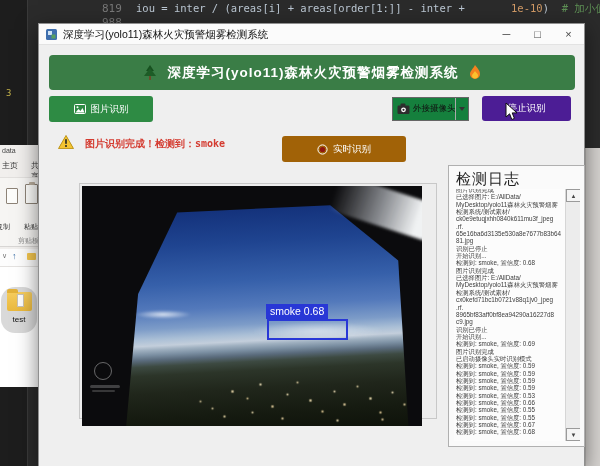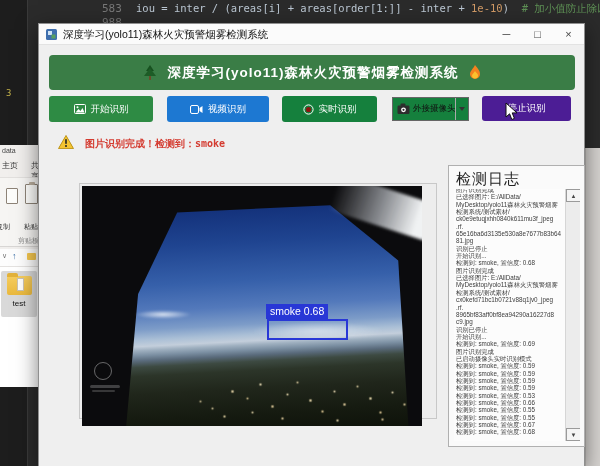--- a/index.html
+++ b/index.html
@@ -10,21 +10,21 @@
   
   .editor { position:absolute; inset:0; background:#2b2b2b; }
   .editor-left-pane { position:absolute; left:0; top:0; width:28px; height:466px;
                       background:#1d1d1d; border-right:1px solid #3a3a3a; }
   .gutter-num { position:absolute; left:6px; top:88px; color:#c4b24a;
                 font:9px "DejaVu Sans Mono", monospace; }
   .line-no { position:absolute; left:102px; color:#787878;
              font:11px "DejaVu Sans Mono", monospace; }
   .code-line { position:absolute; left:136px; top:2px; white-space:pre;
                font:10.5px "DejaVu Sans Mono", monospace; color:#bcc8d4; }
-  .code-num { color:#d19a66; }
+  .code-num { color:#d19a66;margin-left:40px; }
   .code-comment { color:#5e9155; }
   .right-light { position:absolute; left:585px; top:148px; width:15px; height:318px;
                  background:#d6d3d0; border-left:1px solid #bdbab7; }
 
   
   .explorer { position:absolute; left:0; top:145px; width:38px; height:242px;
               background:#f1efed; overflow:hidden; }
   .exp-title { position:absolute; left:2px; top:2px; width:60px; font-size:7px;
                color:#444; white-space:nowrap; }
   .exp-tabs { position:absolute; left:0; top:15px; width:38px; font-size:8px; color:#333; }
@@ -40,22 +40,22 @@
   .exp-act-label { position:absolute; top:44px; font-size:7px; color:#333; white-space:nowrap; }
   .exp-group-label { position:absolute; left:18px; top:58px; font-size:7px;
                      color:#8a8a8a; white-space:nowrap; }
   .exp-nav { position:absolute; left:0; top:104px; width:38px; height:18px;
              background:#fdfdfd; border-bottom:1px solid #e4e2e0; font-size:9px; }
   .exp-up { position:absolute; left:12px; top:2px; color:#3b6ea5; }
   .exp-chev { position:absolute; left:2px; top:3px; font-size:7px; color:#777; }
   .mini-folder { position:absolute; left:27px; top:4px; width:9px; height:7px;
                  background:#f3c64f; border-radius:1px; }
   .exp-content { position:absolute; left:0; top:122px; width:38px; height:199px; background:#ffffff; }
-  .folder-tile { position:absolute; left:1px; top:4px; width:36px; height:46px;
-                 background:#d9d9d9; border-radius:2px; }
+  .folder-tile { position:absolute; left:1px; top:20px; width:36px; height:46px;
+                 background:#d9d9d9; border-radius:14px; }
   .folder-icon { position:absolute; left:6px; top:5px; width:25px; height:19px;
                  background:linear-gradient(180deg,#f6cd5e,#eab93e); border-radius:2px; }
   .folder-icon:before { content:""; position:absolute; left:0; top:-3px; width:11px; height:4px;
                  background:#e3b23a; border-radius:2px 2px 0 0; }
   .folder-doc { position:absolute; left:10px; top:2px; width:7px; height:13px;
                 background:#fdfdfb; border:1px solid #c9c2b4; }
   .folder-label { position:absolute; left:0; top:28px; width:36px; text-align:center;
                   font-size:8px; color:#111; }
 
   
@@ -73,21 +73,21 @@
   .banner { position:absolute; left:10px; top:31px; width:526px; height:35px;
             background:#3a7d46; border-radius:4px; display:flex; align-items:center;
             justify-content:center; gap:10px; }
   .banner-text { color:#ffffff; font-size:13.5px; font-weight:bold; letter-spacing:1px; white-space:nowrap; }
 
   .btn { position:absolute; top:72px; height:26px; border-radius:3px; display:flex;
          align-items:center; justify-content:center; gap:5px; color:#fff;
          font-size:9.5px; white-space:nowrap; }
   .btn-image { left:10px;  width:104px; background:#2e8b44; }
   .btn-video { left:128px; width:102px; background:#1d78d2; }
-  .btn-real  { left:243px; width:95px; background:#15803d; }
+  .btn-real  { left:243px; width:124px; background:#a16207;margin-top:40px; }
   .cam-select { position:absolute; left:353px; top:73px; width:77px; height:24px;
                 background:#15803d; border:1px solid #666; display:flex; align-items:center; }
   .cam-select .txt { font-size:8.5px; color:#111; margin-left:3px; white-space:nowrap; }
   .caret-box { position:absolute; right:0; top:0; width:13px; height:22px;
                border-left:1px solid #aaa; display:flex; align-items:center; justify-content:center; }
   .caret { width:0; height:0; border-left:3.5px solid transparent;
            border-right:3.5px solid transparent; border-top:4px solid #333; }
   .btn-stop { left:443px; width:89px; height:25px; background:#4c1d95; border-radius:3px; }
 
   .alert-row { position:absolute; left:0; top:110px; width:100%; height:20px; }
@@ -163,21 +163,21 @@
   .cursor { position:absolute; left:505px; top:102px; z-index:50; }
 </style>
 </head>
 <body>
 
 <div id="canvas">
 
   <div class="editor">
     <div class="editor-left-pane"></div>
     <div class="gutter-num">3</div>
-    <div class="line-no" style="top:2px;">583</div>
+    <div class="line-no" style="top:2px;">819</div>
     <div class="line-no" style="top:16px;">988</div>
     <div class="code-line"><span>iou = inter / (areas[i] + areas[order[1:]] - inter + </span><span class="code-num">1e-10</span><span>)</span><span class="code-comment">  # 加小值防止除以0</span></div>
     <div class="right-light"></div>
   </div>
 
   <div class="explorer">
     <div class="exp-title">data</div>
     <div class="exp-tabs">
       <span class="exp-tab-home">主页</span>
       <span class="exp-tab-share">共享</span>
@@ -233,28 +233,21 @@
         <path d="M6 6 C7 8 9 8.5 9 10.5 A3 3 0 0 1 3 10.5 C3 9 5 8 6 6 Z" fill="#fcc02d"></path>
       </svg>
     </div>
 
     <div class="btn btn-image">
       <svg width="12" height="10" viewBox="0 0 12 10">
         <rect x="0.5" y="0.5" width="11" height="9" rx="1" fill="none" stroke="#fff"></rect>
         <circle cx="3.5" cy="3.3" r="1" fill="#fff"></circle>
         <path d="M1.5 8.5 L4.5 5 L6.5 7 L8.5 4 L10.5 8.5 Z" fill="#fff"></path>
       </svg>
-      <span>开始识别</span>
-    </div>
-    <div class="btn btn-video">
-      <svg width="13" height="9" viewBox="0 0 13 9">
-        <rect x="0.5" y="0.5" width="8" height="8" rx="1.5" fill="none" stroke="#fff"></rect>
-        <polygon points="9.5,3 12.5,1 12.5,8 9.5,6" fill="#fff"></polygon>
-      </svg>
-      <span>视频识别</span>
+      <span>图片识别</span>
     </div>
     <div class="btn btn-real">
       <svg width="11" height="11" viewBox="0 0 11 11">
         <circle cx="5.5" cy="5.5" r="4.6" fill="none" stroke="#fff" stroke-width="1"></circle>
         <circle cx="5.5" cy="5.5" r="2.6" fill="#8e1410"></circle>
       </svg>
       <span>实时识别</span>
     </div>
     <div class="cam-select">
       <svg width="13" height="12" viewBox="0 0 13 12" style="margin-left:4px;">

